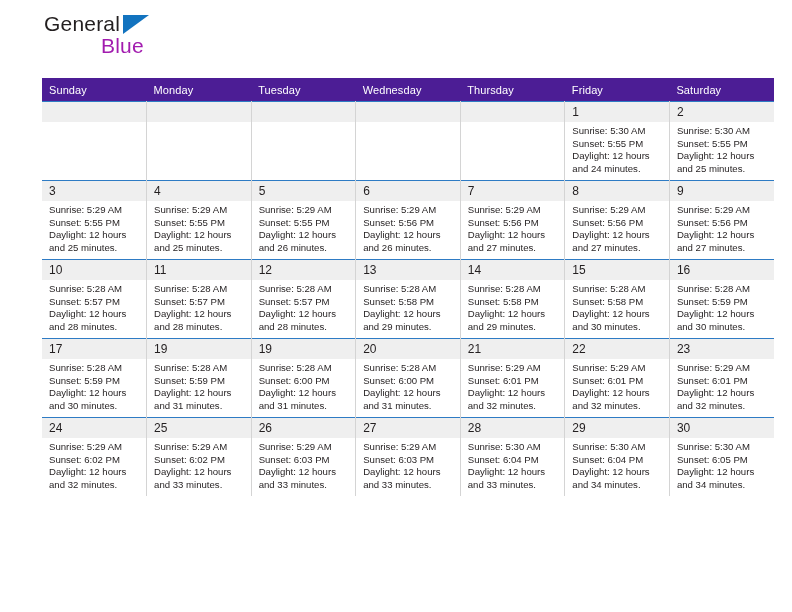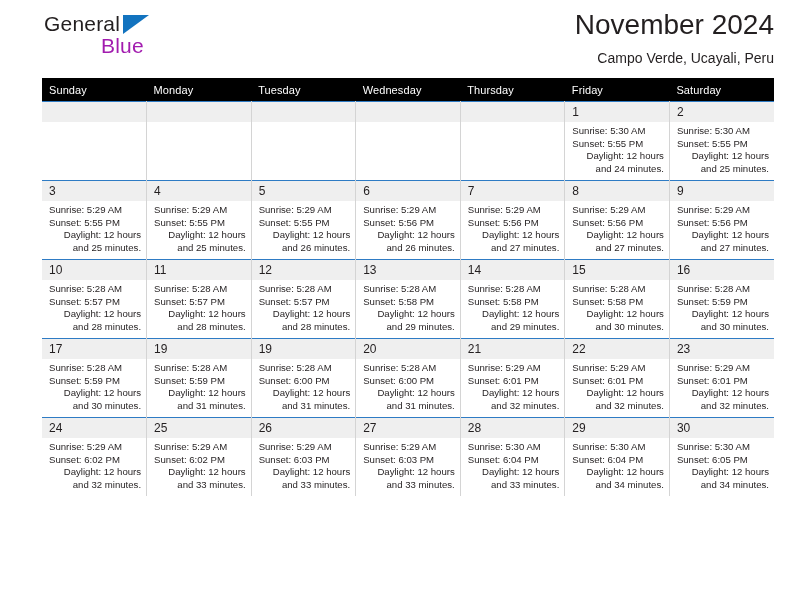--- a/index.html
+++ b/index.html
@@ -84,21 +84,21 @@
     white-space: nowrap;
   }
 
   
   .calendar {
     width: 732px;
     border-collapse: collapse;
     table-layout: fixed;
   }
   .calendar th {
-    background: #000000;
+    background: #4c1d95;
     color: #ffffff;
     font-size: 11px;
     font-weight: normal;
     text-align: left;
     padding: 5px 0 5px 7px;
     height: 13px;
     vertical-align: middle;
     letter-spacing: 0.1px;
   }
   .calendar td {
@@ -129,37 +129,32 @@
     padding: 3px 5px 0 7px;
     font-size: 9.6px;
     line-height: 12.6px;
     color: #231f20;
   }
   .day-info div {
     white-space: nowrap;
   }
   .day-info .wrap {
     white-space: normal;
-    text-align: right;
   }
 </style>
 </head>
 <body>
 
 <div class="page">
 
   <div class="header">
     <div class="brand">
       <span class="brand-general">General</span>
       <span class="brand-tri"></span>
       <span class="brand-blue">Blue</span>
-    </div>
-    <div class="title-block">
-      <div class="cal-title">November 2024</div>
-      <div class="cal-subtitle">Campo Verde, Ucayali, Peru</div>
     </div>
   </div>
 
   <table class="calendar">
     <thead>
       <tr id="weekday-row">
           <th>Sunday</th>
           <th>Monday</th>
           <th>Tuesday</th>
           <th>Wednesday</th>

